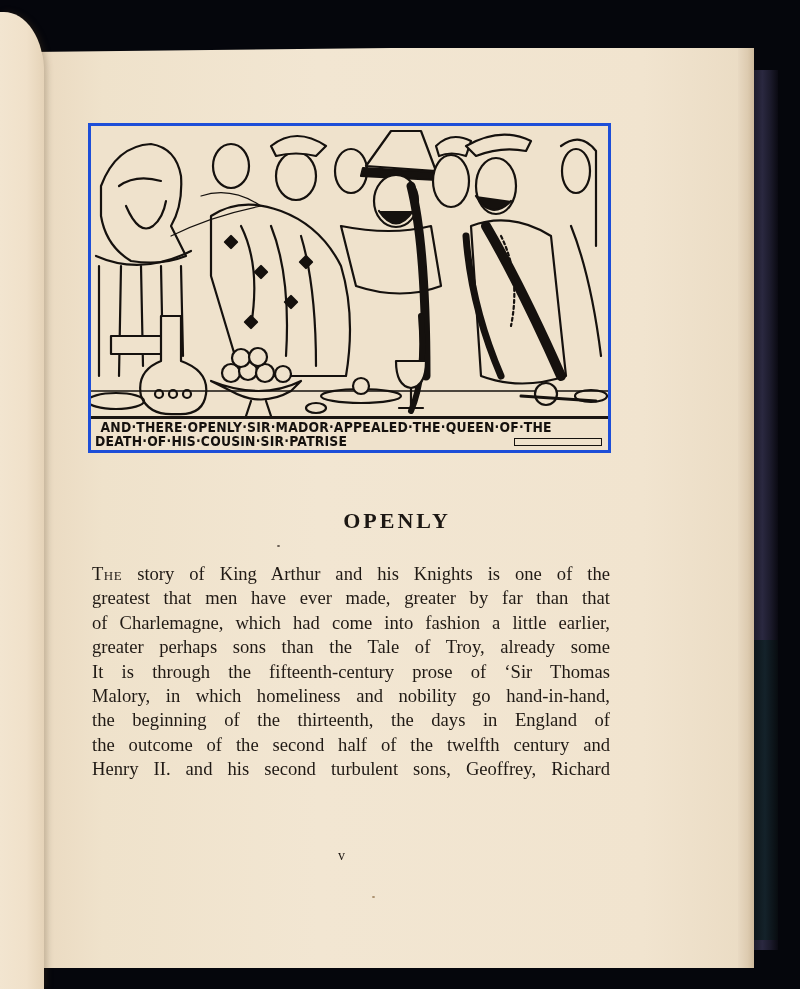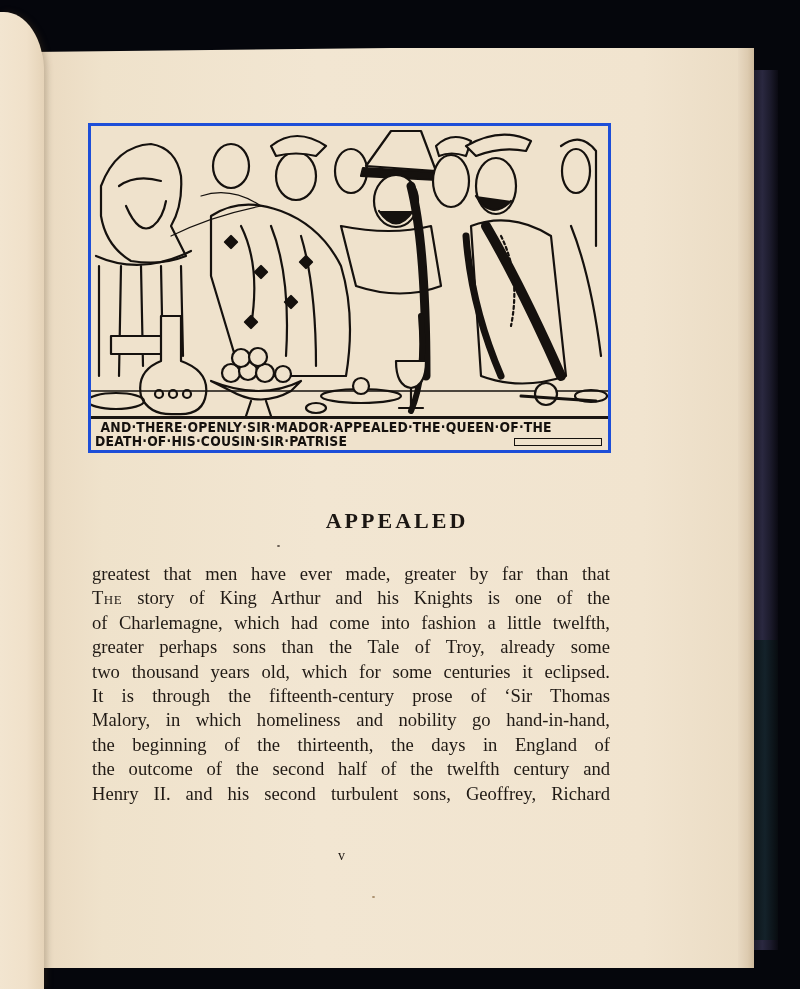--- a/index.html
+++ b/index.html
@@ -178,29 +178,28 @@
     </g>
   </svg>
   <div class="caption-band">
     <span class="caption-line l1">AND·THERE·OPENLY·SIR·MADOR·APPEALED·THE·QUEEN·OF·THE</span>
     <span class="caption-line l2">DEATH·OF·HIS·COUSIN·SIR·PATRISE</span>
     <div class="signature"></div>
   </div>
 </div>
 
 <div class="title-block">
-  <h1 class="preface-title">APPEALED</h1>
+  <h1 class="preface-title">OPENLY</h1>
 </div>
 
 <div class="body-text">
+  <span class="line"><span class="smallcaps">The</span><span> story of King Arthur and his Knights is one of the</span></span>
   <span class="line">greatest that men have ever made, greater by far than that</span>
-  <span class="line"><span class="smallcaps">The</span><span> story of King Arthur and his Knights is one of the</span></span>
-  <span class="line">of Charlemagne, which had come into fashion a little twelfth,</span>
+  <span class="line">of Charlemagne, which had come into fashion a little earlier,</span>
   <span class="line">greater perhaps sons than the Tale of Troy, already some</span>
-  <span class="line">two thousand years old, which for some centuries it eclipsed.</span>
   <span class="line">It is through the fifteenth-century prose of ‘Sir Thomas</span>
   <span class="line">Malory, in which homeliness and nobility go hand-in-hand,</span>
   <span class="line">the beginning of the thirteenth, the days in England of</span>
   <span class="line">the outcome of the second half of the twelfth century and</span>
   <span class="line">Henry II. and his second turbulent sons, Geoffrey, Richard</span>
 </div>
 
 <div class="folio">v</div>
 
 </body></html>

